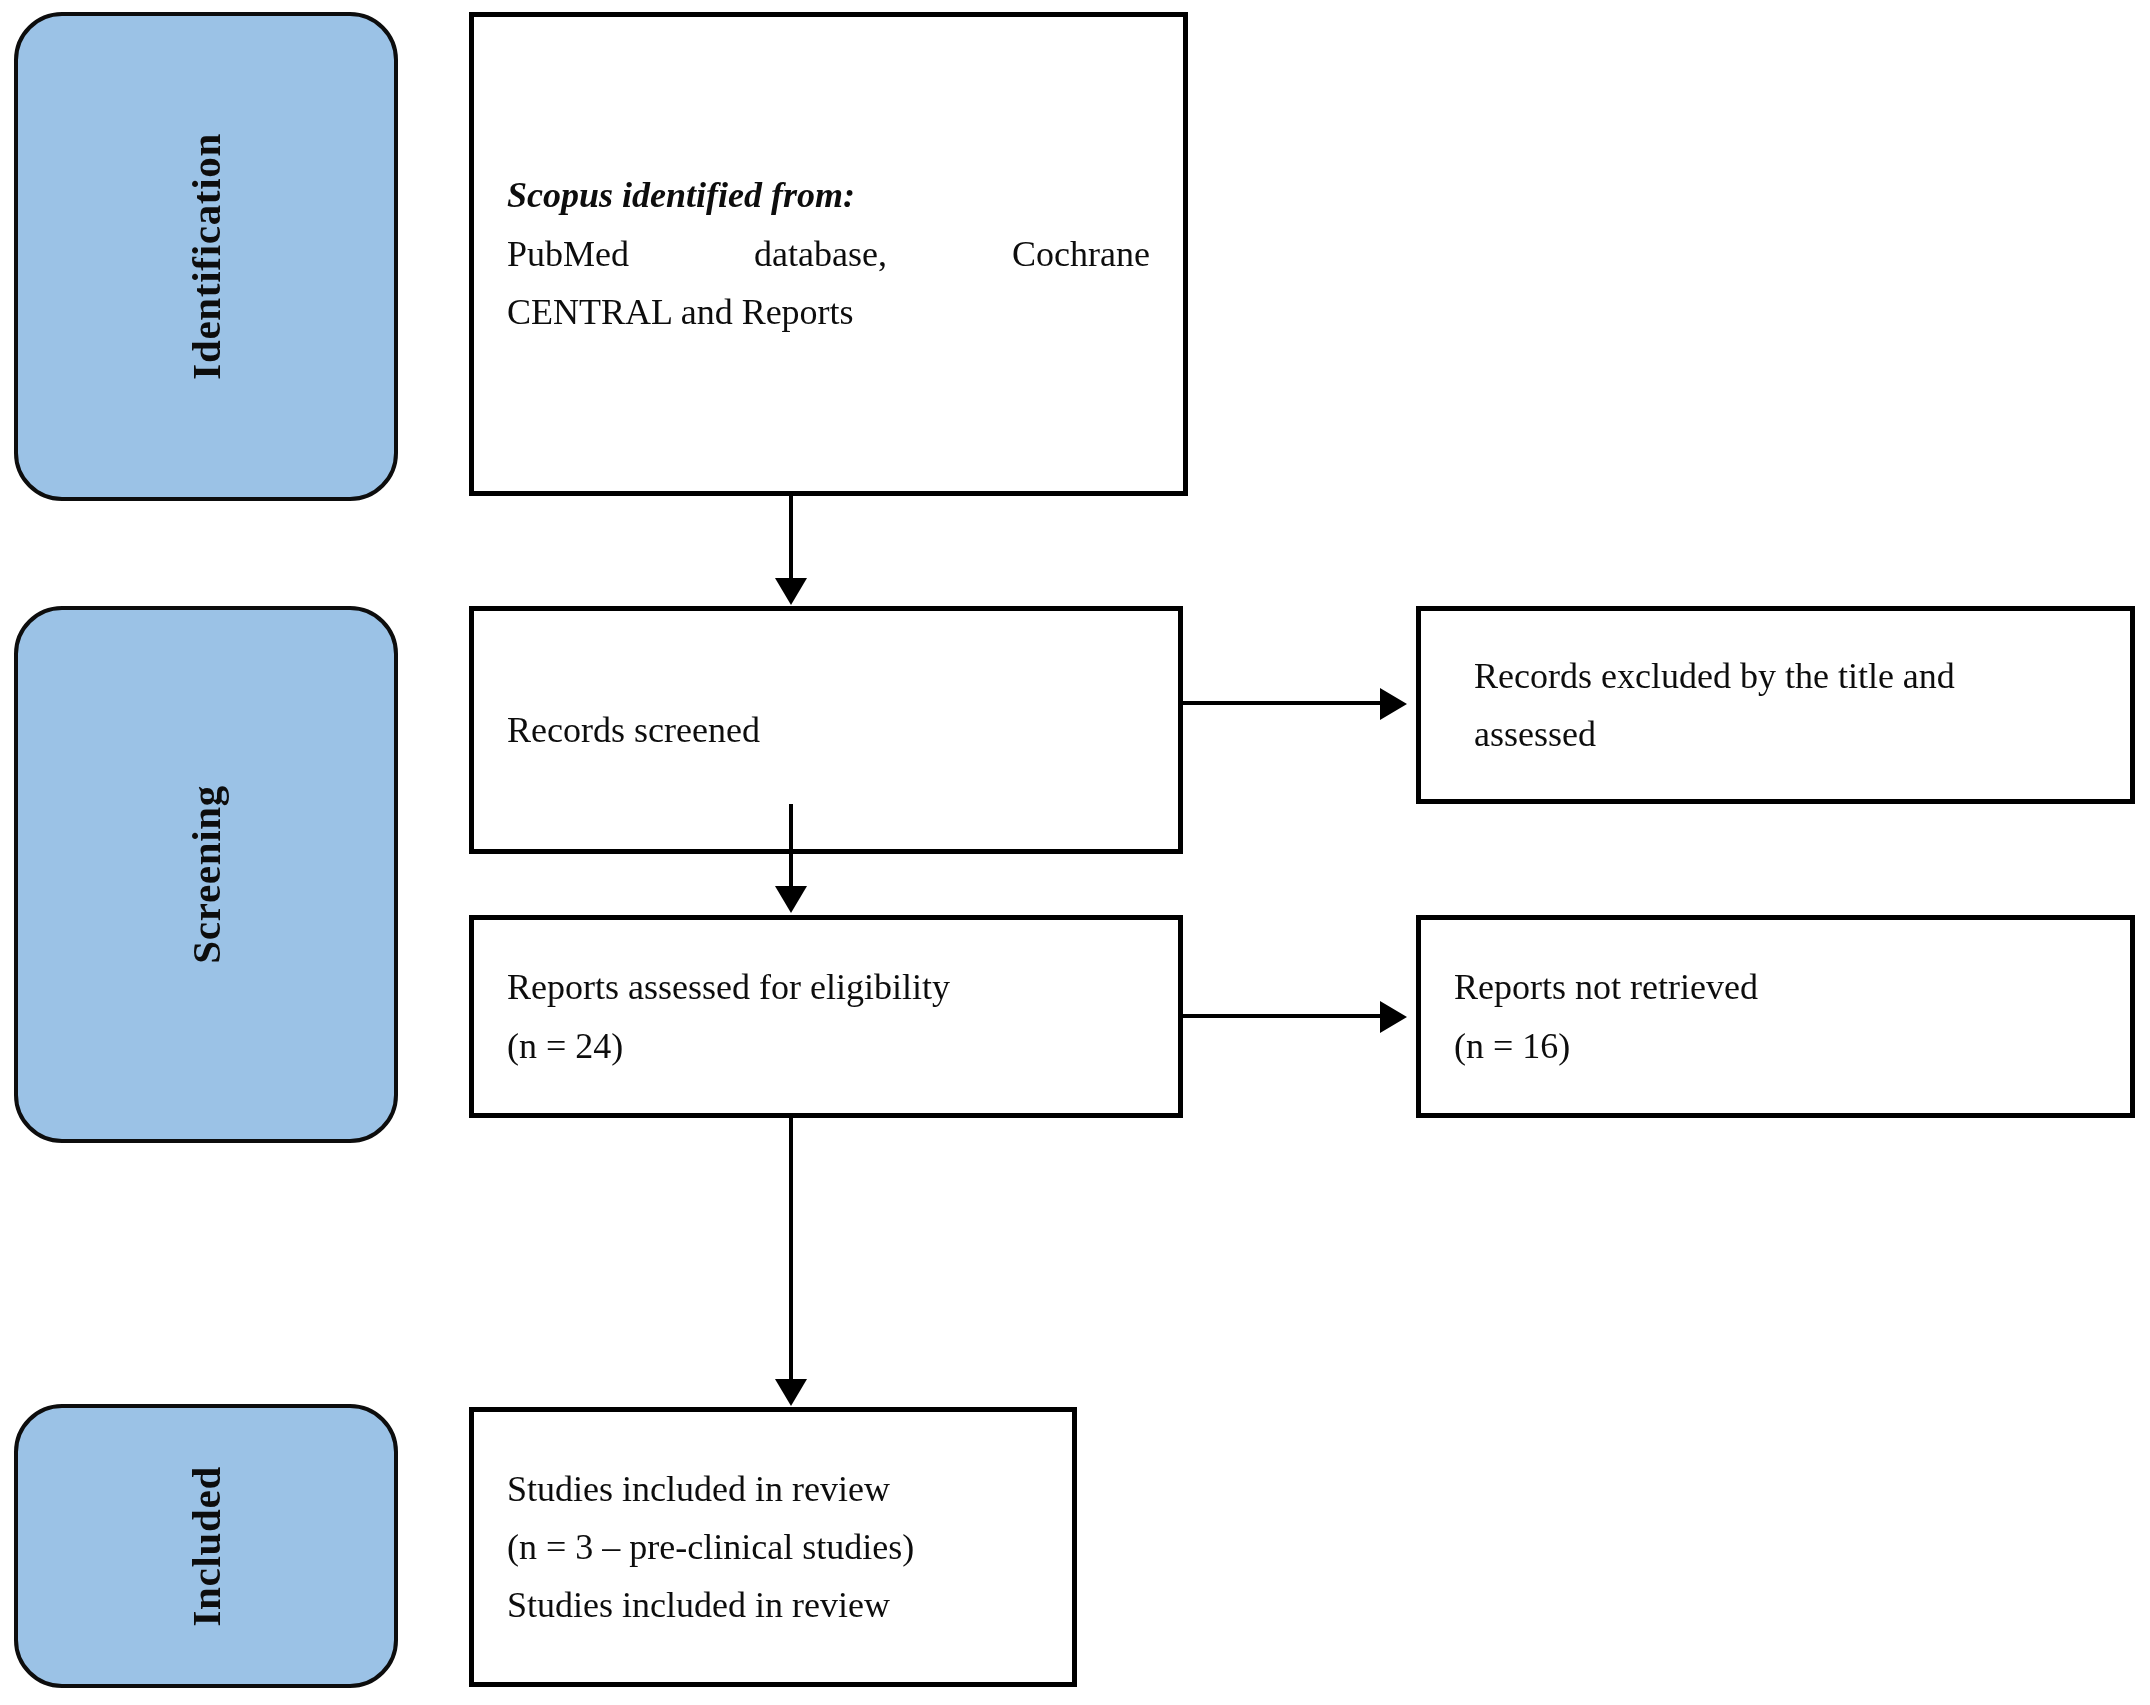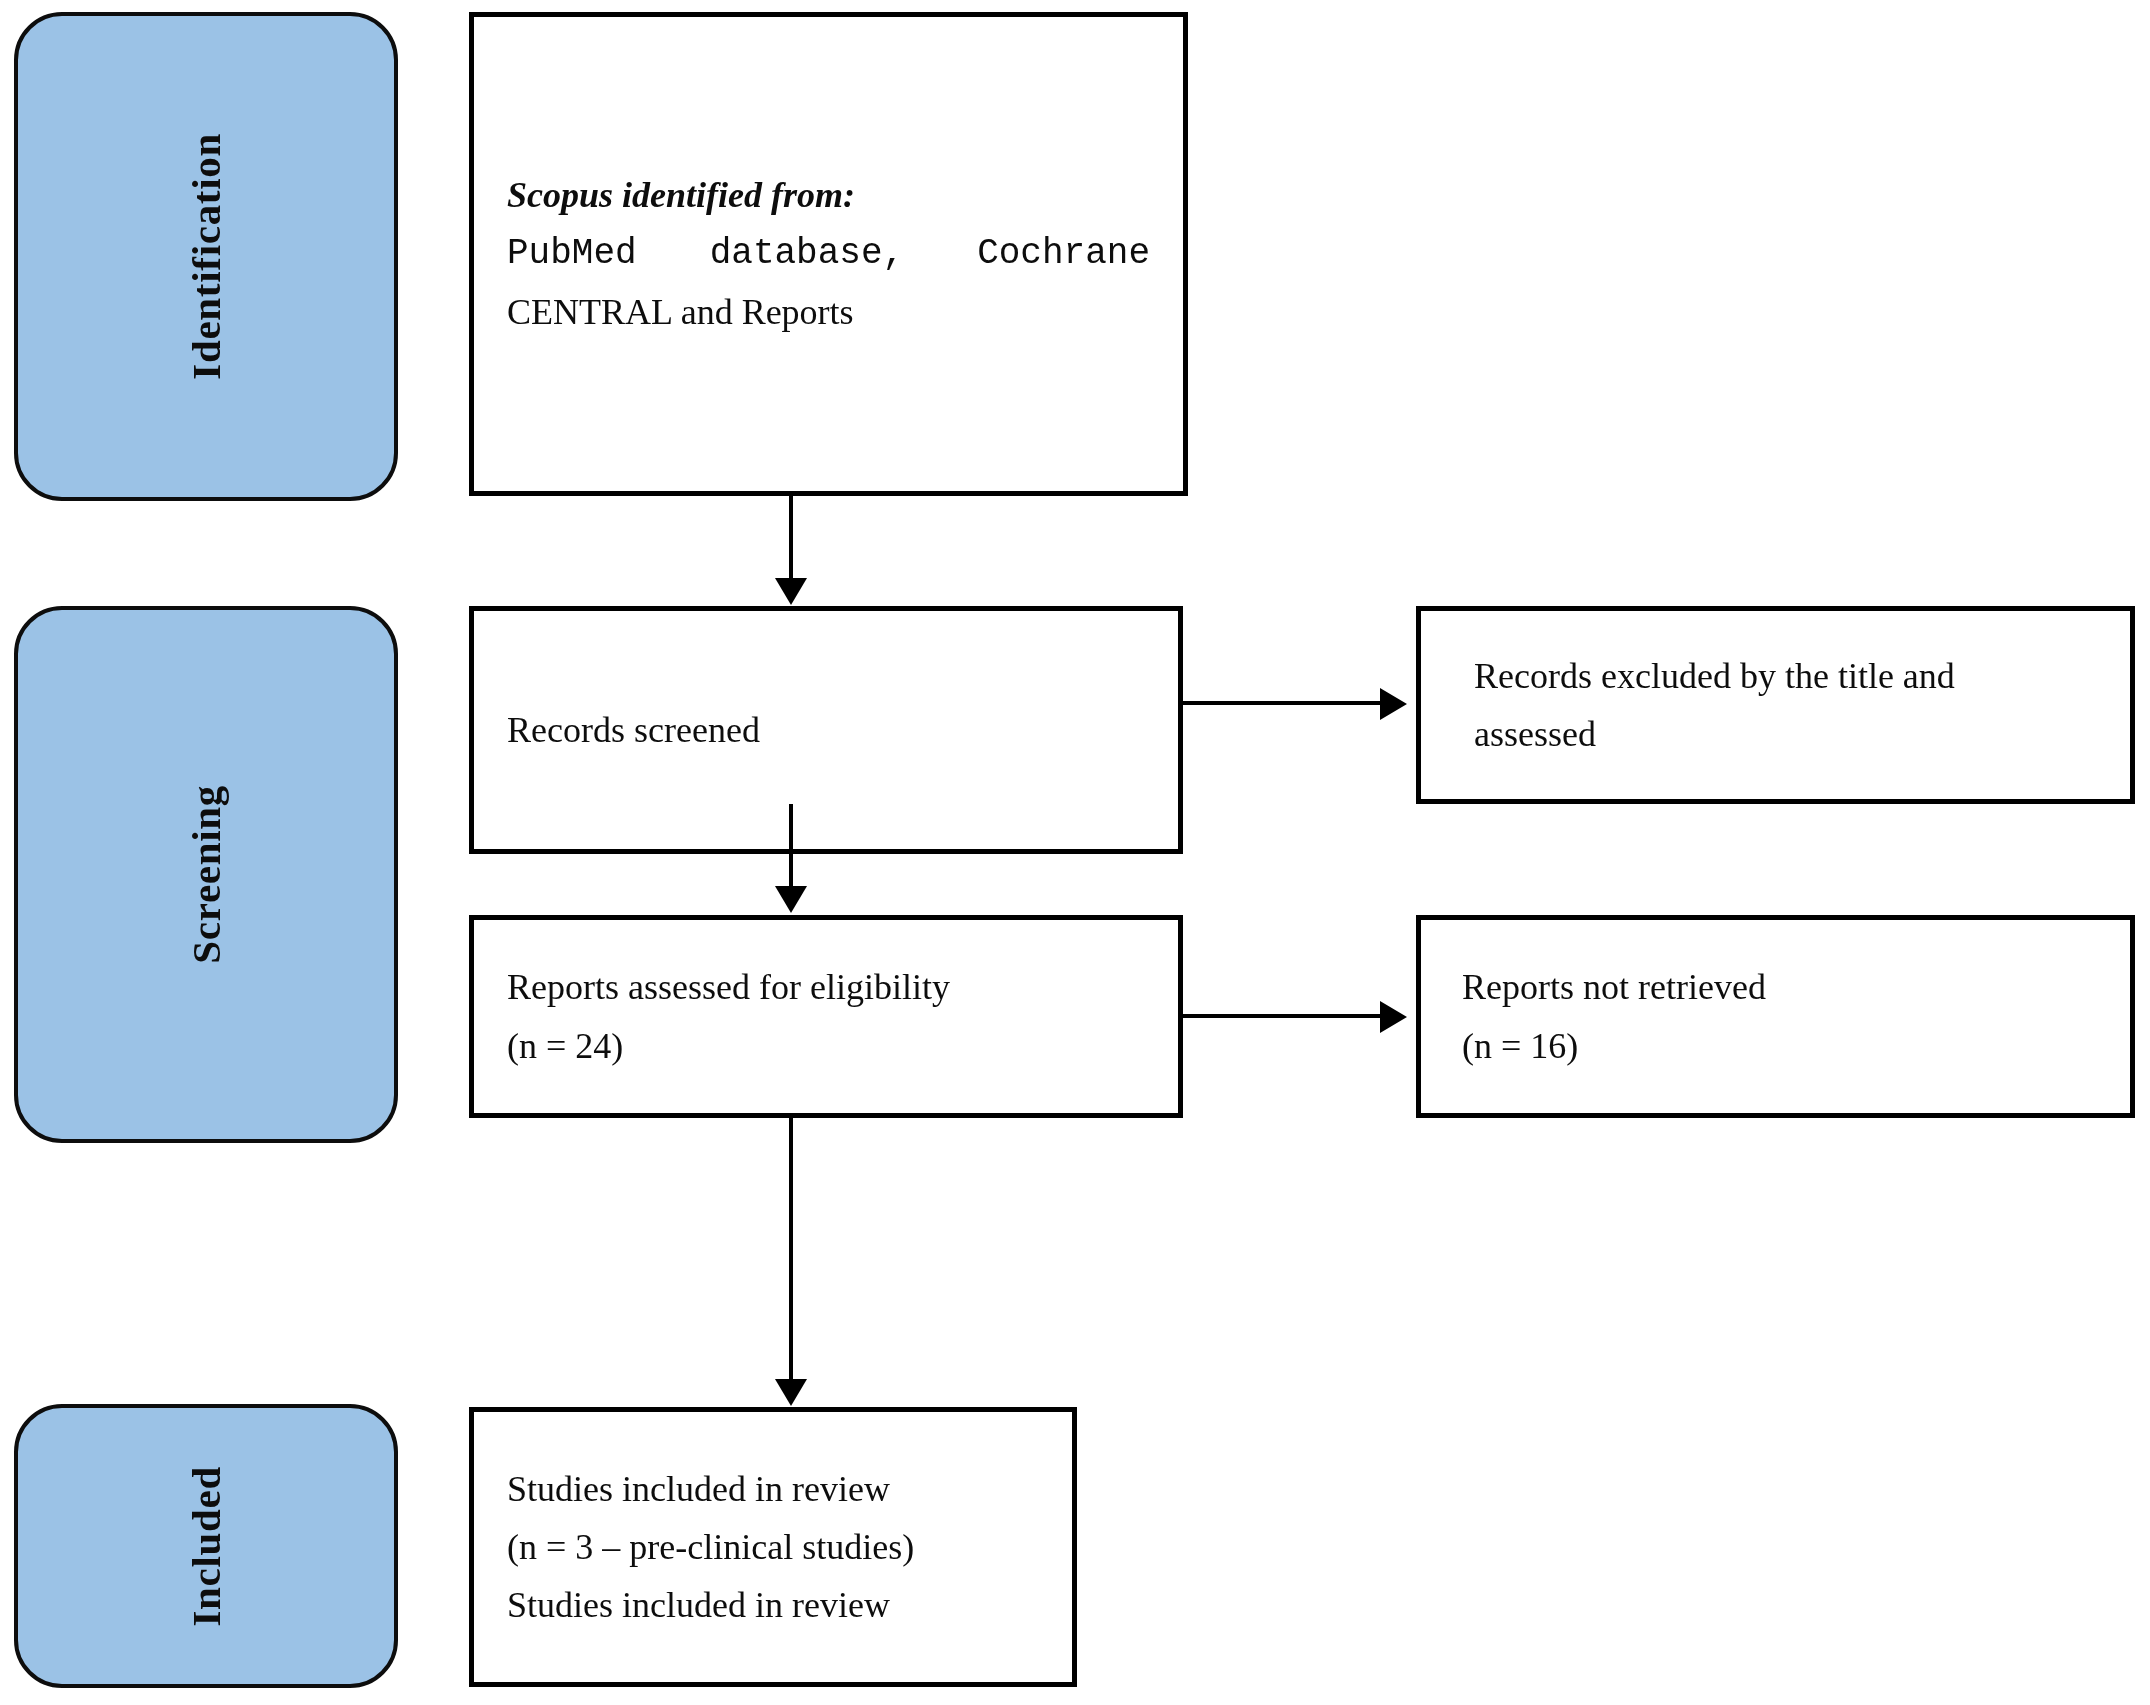--- a/index.html
+++ b/index.html
@@ -59,21 +59,20 @@
     line-height: 1.62;
     color: #0d0d0d;
   }
   .line.bolditalic {
     font-weight: bold;
     font-style: italic;
   }
   .line.justify {
     text-align: justify;
     text-align-last: justify;
-    font-family: Liberation Mono, monospace;
   }
 
   
   .arrow-v {
     position: absolute;
     width: 0;
     border-left: 4.1px solid #000000;
   }
   .arrowhead-down {
     position: absolute;
@@ -147,21 +146,21 @@
   <div class="content-box" style="left:469px; top:915px; width:714px; height:203px;">
     <div class="inner">
       <div class="line">Reports assessed for eligibility</div>
       <div class="line">(n = 24)</div>
     </div>
   </div>
 
   <div class="arrow-h" style="left:1182px; top:1014px; width:200px;"></div>
   <div class="arrowhead-right" style="left:1380px; top:1001px;"></div>
 
-  <div class="content-box" style="left:1416px; top:915px; width:719px; height:203px;padding-left:8px;">
+  <div class="content-box" style="left:1416px; top:915px; width:719px; height:203px;">
     <div class="inner">
       <div class="line">Reports not retrieved</div>
       <div class="line">(n = 16)</div>
     </div>
   </div>
 
   <div class="arrow-v" style="left:789px; top:1118px; height:262px;"></div>
   <div class="arrowhead-down" style="left:775px; top:1379px;"></div>
 
   <div class="content-box" style="left:469px; top:1407px; width:608px; height:280px;">

